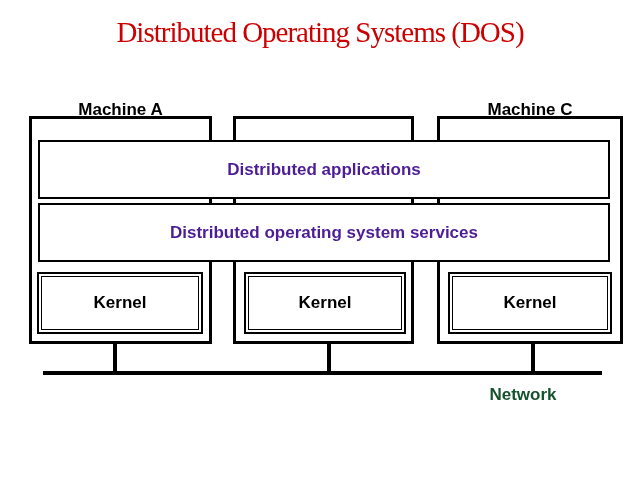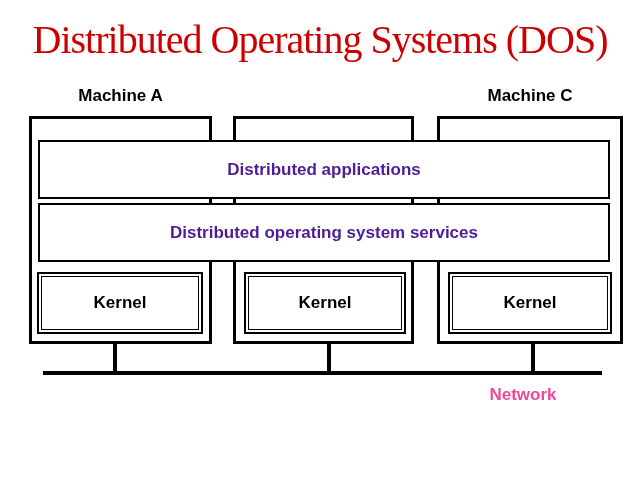--- a/index.html
+++ b/index.html
@@ -11,27 +11,27 @@
     overflow: hidden;
   }
   .slide {
     position: absolute; left: 0; top: 0;
     width: 640px; height: 480px; background: #ffffff;
   }
   .title {
     position: absolute; left: 0; top: 16px; width: 640px;
     text-align: center;
     font-family: "Liberation Serif", serif;
-    font-size: 40px; font-weight: 400;
+    font-size: 29px; font-weight: 400;
     letter-spacing: -1px;
     color: #cc0000;
     white-space: nowrap;
   }
   .machine-label {
-    position: absolute; top: 86px;
+    position: absolute; top: 100px;
     text-align: center;
     font-size: 17px; font-weight: 700; color: #000000;
   }
   .machine-box {
     position: absolute; top: 116px; height: 228px;
     border: 3px solid #000000;
     box-sizing: border-box;
     background: #ffffff;
   }
   .band {
@@ -62,21 +62,21 @@
     position: absolute; top: 344px; width: 4px; height: 29px;
     background: #000000;
   }
   .network-line {
     position: absolute; left: 43px; top: 371px; width: 559px; height: 4px;
     background: #000000;
   }
   .network-label {
     position: absolute; left: 478px; top: 385px; width: 90px;
     text-align: center;
-    font-size: 17px; font-weight: 700; color: #ec4899;
+    font-size: 17px; font-weight: 700; color: #14532d;
   }
 </style>
 </head>
 <body>
 
 <div class="slide">
 
   <div class="title">Distributed Operating Systems (DOS)</div>
 
   <div class="machine-label" style="left:29px; width:183px;">Machine A</div>

